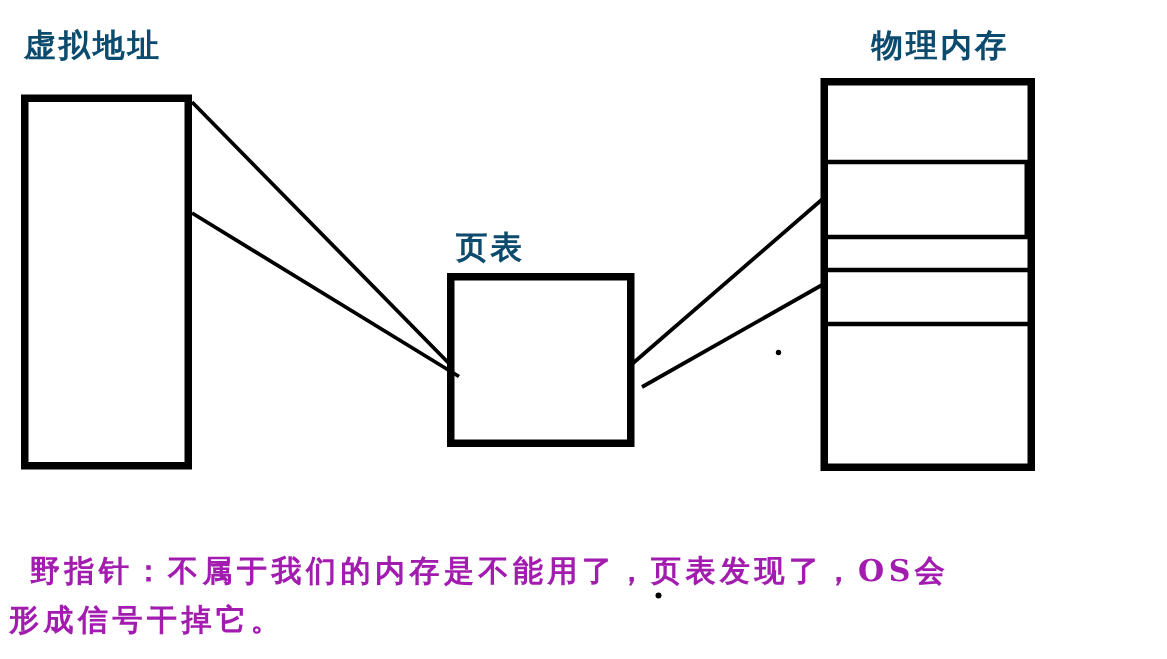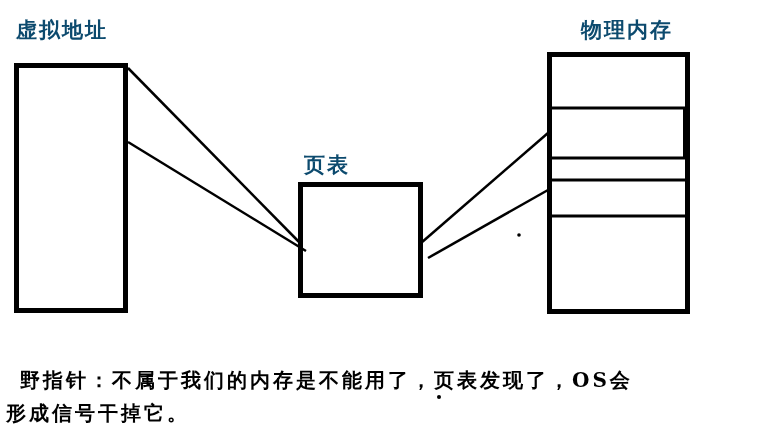--- a/index.html
+++ b/index.html
@@ -1,19 +1,19 @@
 <!DOCTYPE html>
 <html><head>
 <meta charset="utf-8">
 <style>
   html, body { margin: 0; padding: 0; background: #ffffff; }
   body { width: 778px; height: 439px; position: relative; overflow: hidden;
          font-family: "DejaVu Serif", "Liberation Serif", serif; }
   .label { position: absolute; font-size: 21px; font-weight: bold; color: #0c4a6e; letter-spacing: 2px; white-space: nowrap; }
-  .note { position: absolute; font-size: 20px; font-weight: bold; color: #000000; letter-spacing: 3px; line-height: 34px; white-space: nowrap; }
+  .note { position: absolute; font-size: 20px; font-weight: bold; color: #a21caf; letter-spacing: 3px; line-height: 34px; white-space: nowrap; }
   svg.diagram { position: absolute; left: 0; top: 0; }
 </style>
 </head>
 <body>
 
 <div class="label" style="left:16px; top:16px;">虚拟地址</div>
 <div class="label" style="left:304px; top:151px;">页表</div>
 <div class="label" style="left:561px; top:16px;margin-left:20px;">物理内存</div>
 
 <svg class="diagram" width="778" height="439" viewBox="0 0 778 439">

